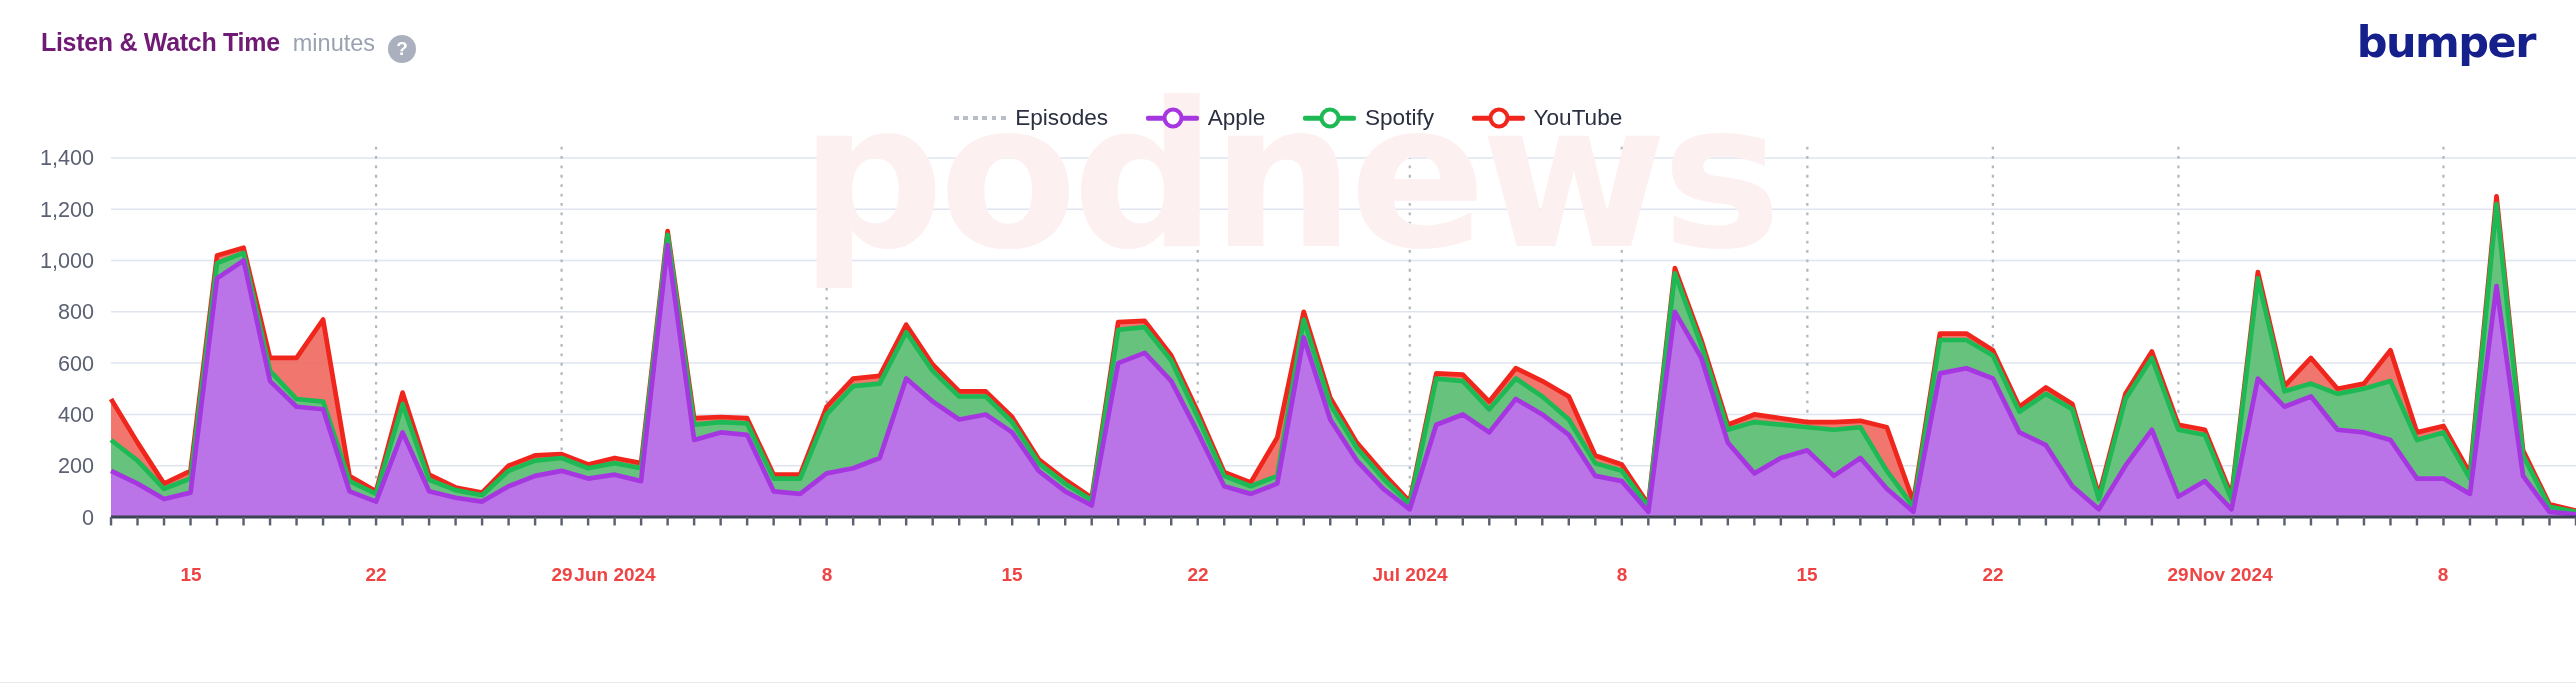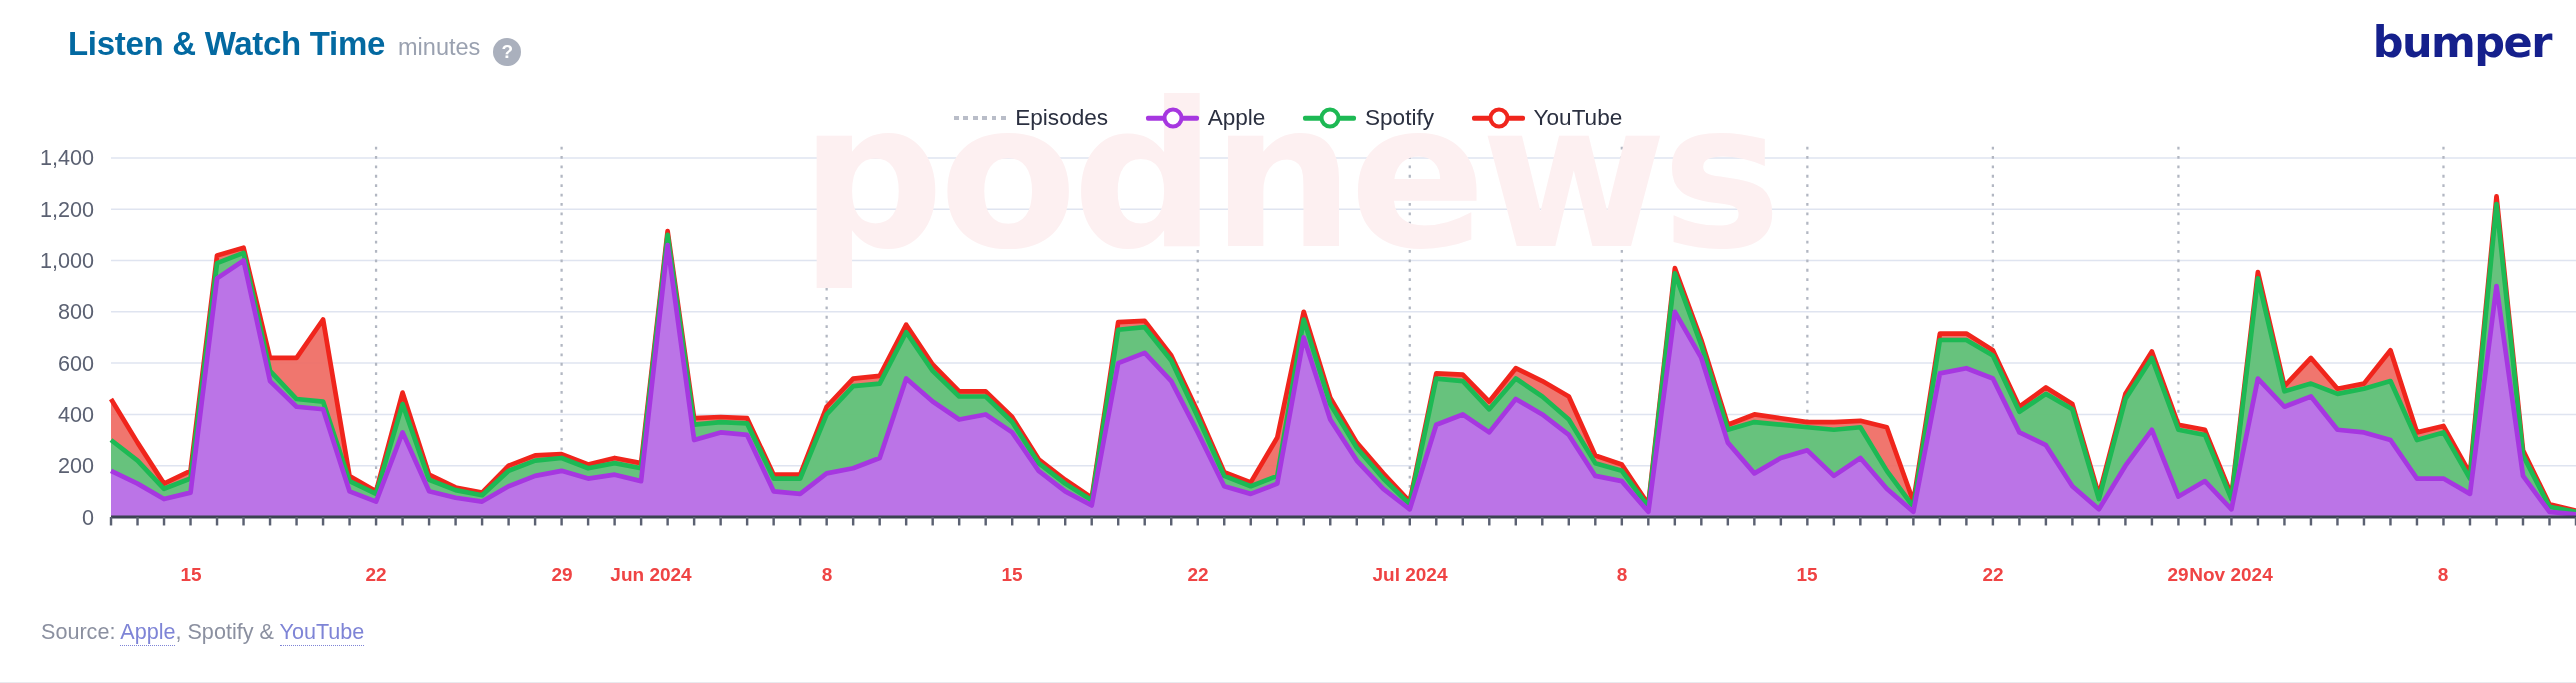--- a/index.html
+++ b/index.html
@@ -17,32 +17,32 @@
     border-bottom:1.9px solid #e9eaee;
     padding:0;
   }
   
   .header {
     position:absolute; left:0; top:0; width:100%; height:87px;
     display:flex; align-items:center; padding:0 41px;
   }
   .title-wrap { display:flex; align-items:baseline; gap:13px; }
   .chart-title {
-    font-size:33px; font-weight:bold; color:#0369a1; letter-spacing:-0.3px;margin-left:27px;
+    font-size:25px; font-weight:bold; color:#701a75; letter-spacing:-0.3px;
   }
   .chart-unit { font-size:23.5px; color:#9aa1b0; font-weight:normal;text-align:right; }
   .help-icon {
     display:inline-flex; align-items:center; justify-content:center;
     width:28px; height:28px; border-radius:50%;
     background:#aab0bd; color:#ffffff;
     font-size:19px; font-weight:bold; cursor:pointer;
     position:relative; top:3.8px;
   }
   .brand {
-    position:absolute; right:25px; top:17px;
+    position:absolute; right:41px; top:17px;
     font-size:43px; font-weight:bold; color:#15208c;
     letter-spacing:-1.5px; font-family:"DejaVu Sans", sans-serif;
   }
   
   .legend {
     position:absolute; top:105px; left:0; width:100%;
     display:flex; justify-content:center; align-items:center; gap:38px;
     z-index:6;
   }
   .legend-item { display:flex; align-items:center; gap:8.5px; cursor:pointer;text-align:center; }
@@ -262,31 +262,28 @@
         <line x1="2681.6559139784945" x2="2681.6559139784945" y1="400" y2="409" class="eptick"></line>
         <line x1="2709.8279569892475" x2="2709.8279569892475" y1="400" y2="409" class="eptick"></line>
         <line x1="2738" x2="2738" y1="400" y2="409" class="eptick"></line>
       </svg>
   </div>
 
   <div class="xlabels" id="xlabels">
       <div class="xlabel" style="left: 191px;">15</div>
       <div class="xlabel" style="left: 376px;">22</div>
       <div class="xlabel" style="left: 562px;">29</div>
-      <div class="xlabel" style="left: 615px; margin-left: 36px;">Jun 2024</div>
+      <div class="xlabel" style="left: 615px;">Jun 2024</div>
       <div class="xlabel" style="left: 827px;">8</div>
       <div class="xlabel" style="left: 1012px;">15</div>
       <div class="xlabel" style="left: 1198px;">22</div>
       <div class="xlabel" style="left: 1410px;">Jul 2024</div>
       <div class="xlabel" style="left: 1622px;">8</div>
       <div class="xlabel" style="left: 1807px;">15</div>
       <div class="xlabel" style="left: 1993px;">22</div>
       <div class="xlabel" style="left: 2178px;">29</div>
       <div class="xlabel" style="left: 2231px;">Nov 2024</div>
       <div class="xlabel" style="left: 2443px;">8</div>
     </div>
 
-  <div class="footer">
-    <span>Source: </span><a href="#">Apple</a><span>, </span><span>Spotify</span><span> &amp; </span><a href="#">YouTube</a>
-  </div>
 
 </div>
 
 
 </body></html>

